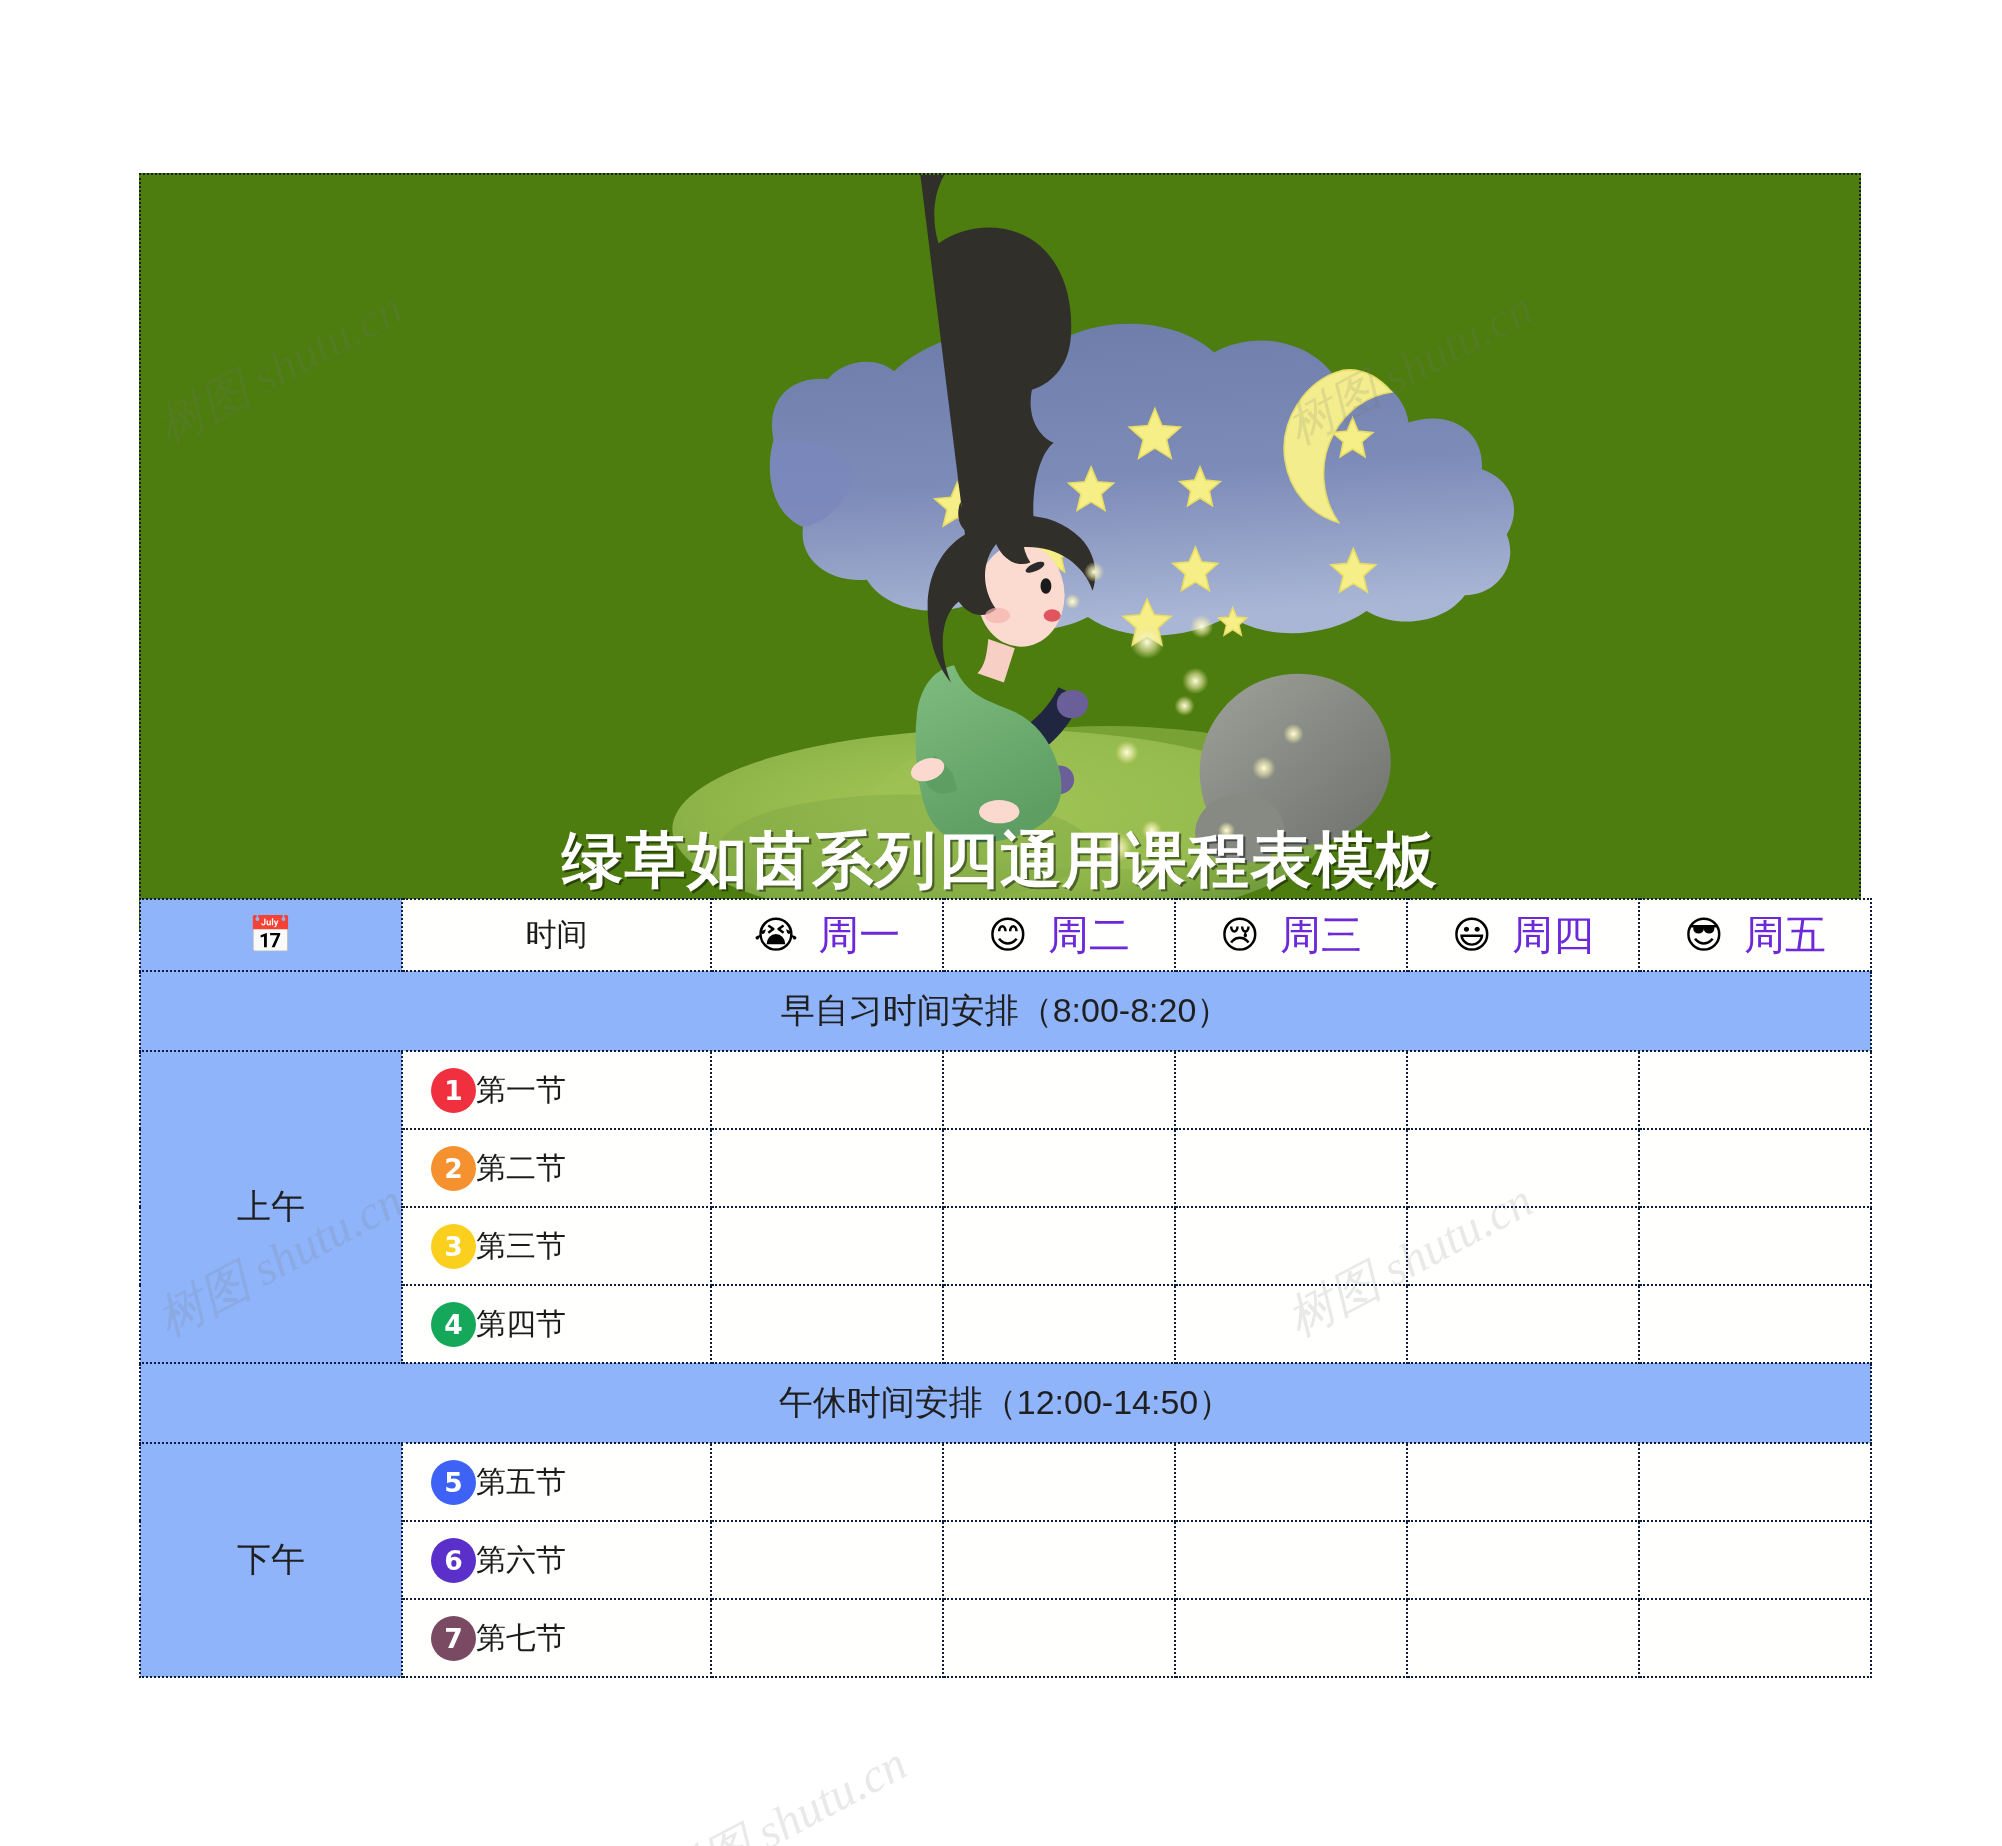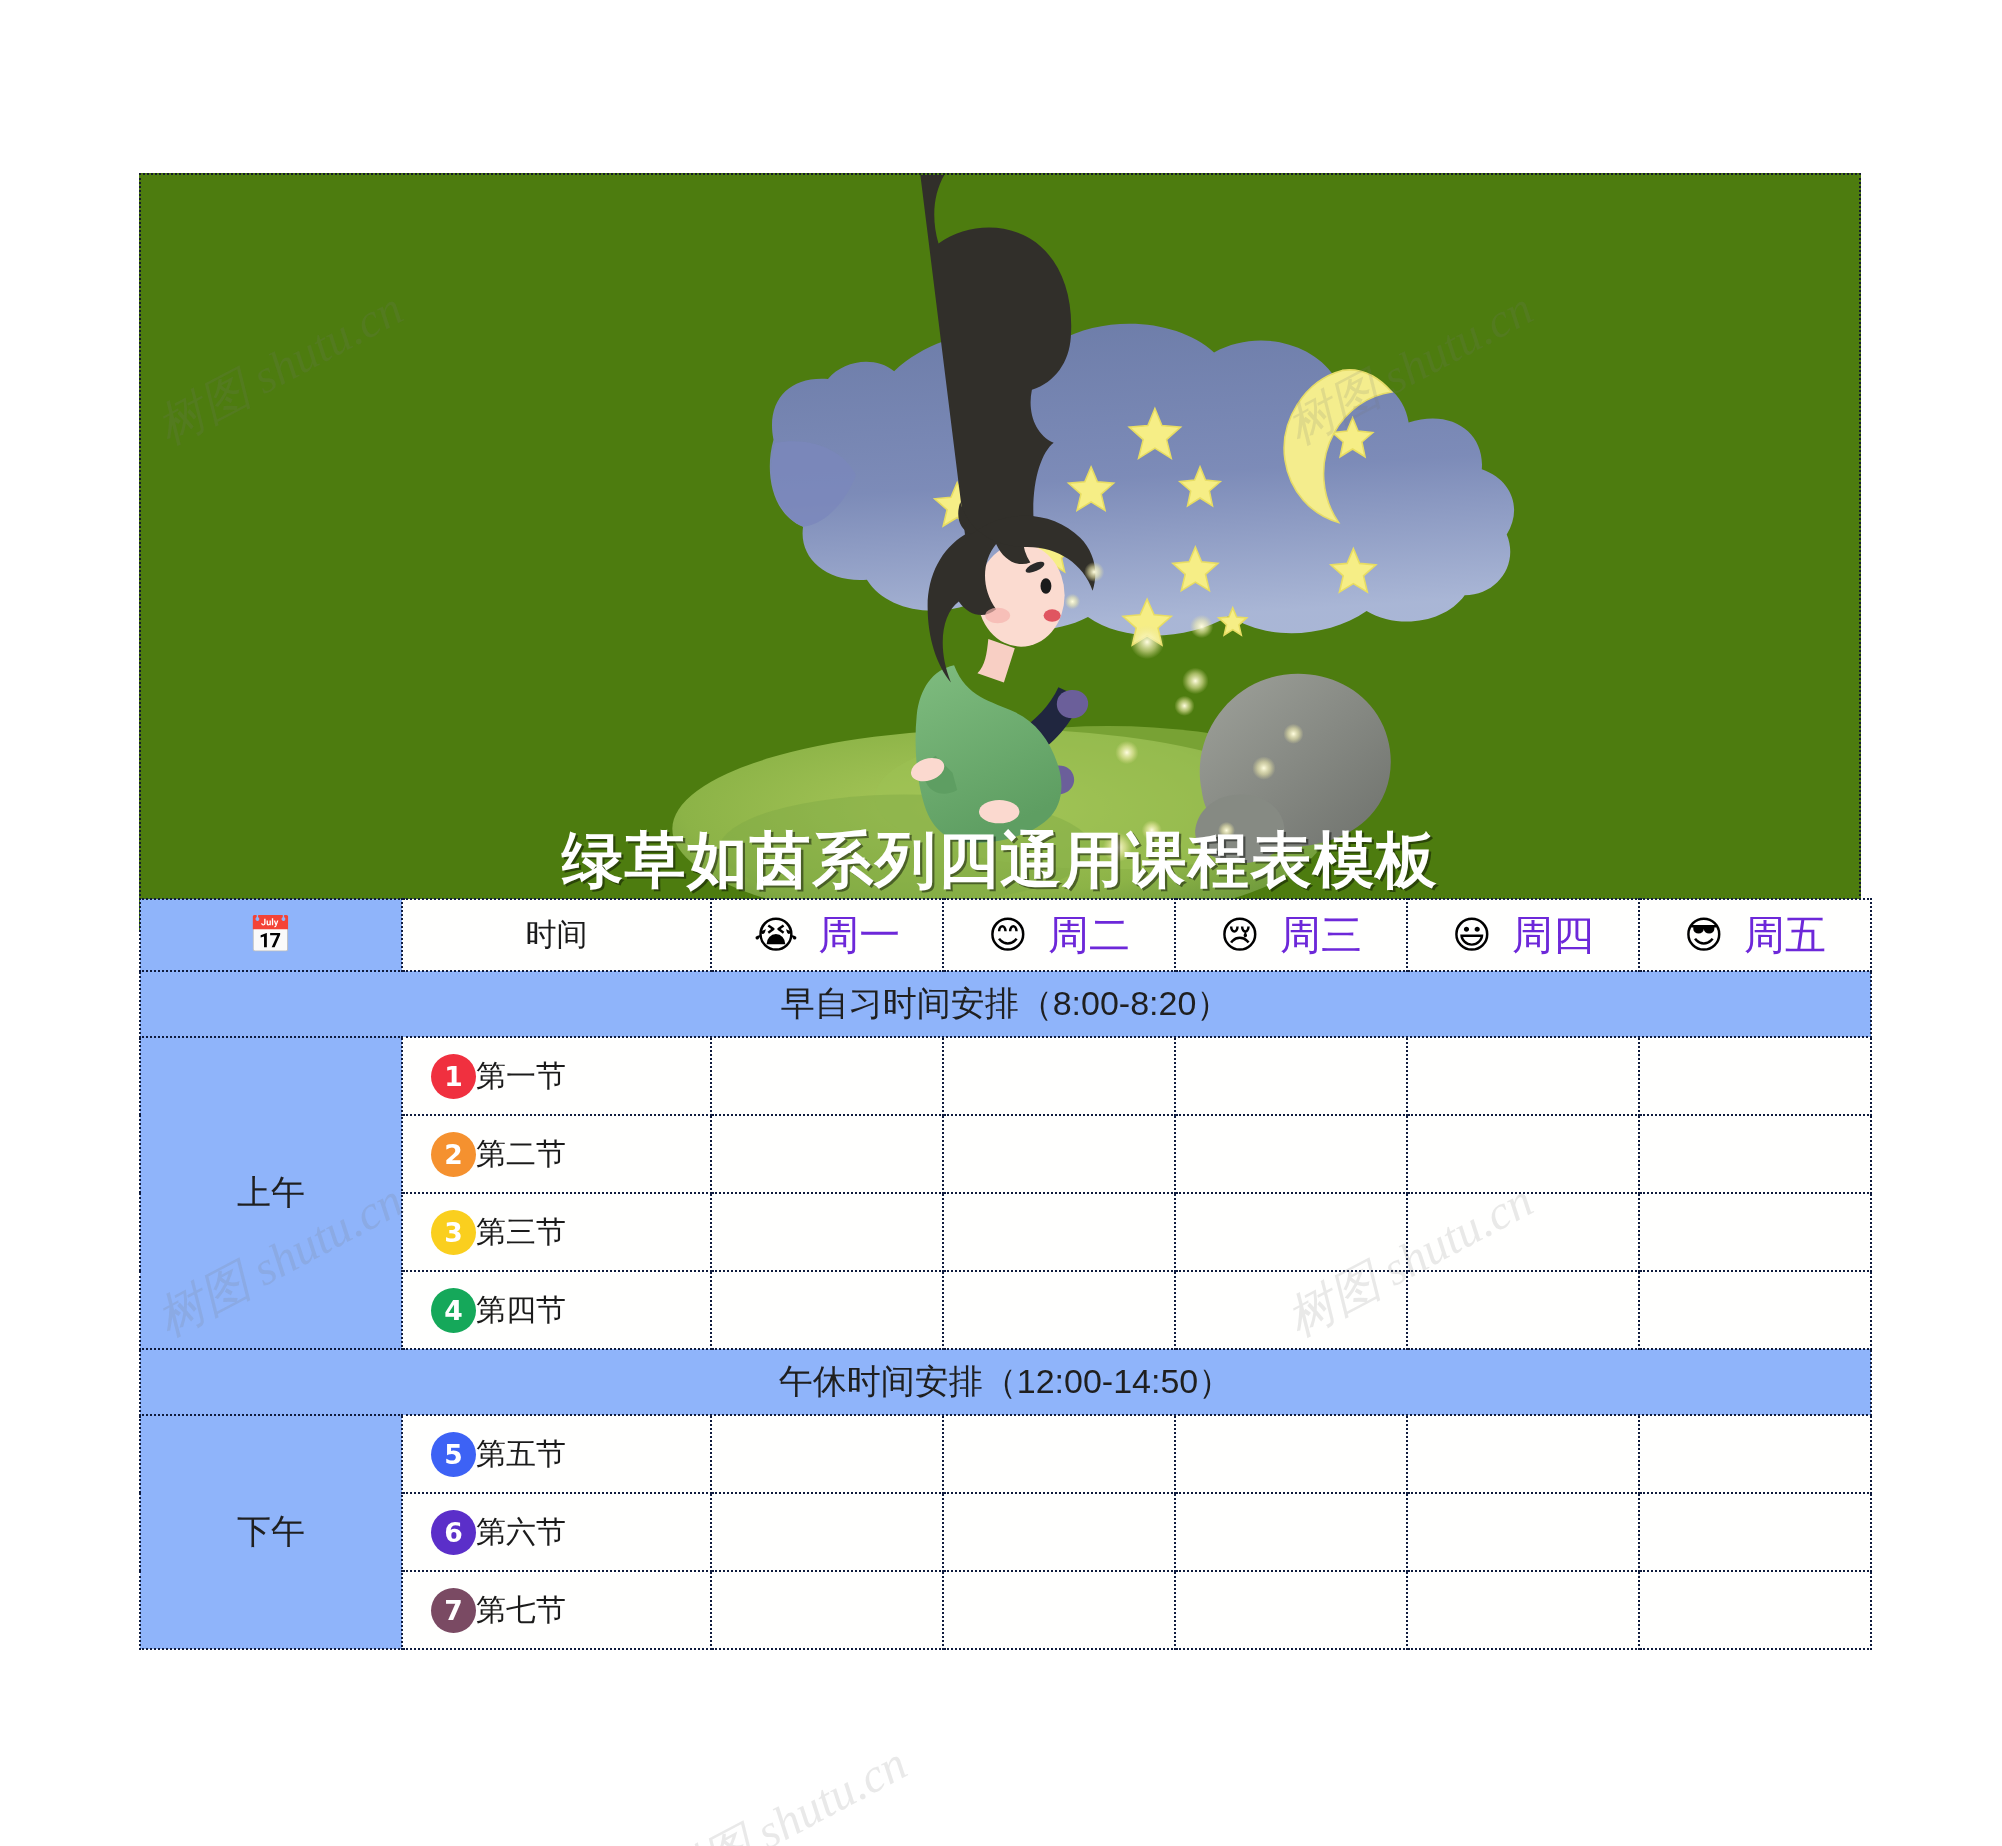--- a/index.html
+++ b/index.html
@@ -75,21 +75,21 @@
     text-align:center;font-size:31px;color:#1b1b1b;
   }
   .hdr-day{
     display:flex;align-items:center;justify-content:center;gap:20.3px;
     height:70px;
   }
   .hdr-day .emo{font-size:38px;line-height:1;}
   .hdr-day .lbl{font-size:41px;color:#6d28d9;}
 
   .band td{
-    height:66px;
+    height:80px;
     text-align:center;
     font-size:34px;
     color:#1f1f1f;
     font-weight:500;
   }
 
   .ampm{
     text-align:center;
     font-size:34px;
     color:#1f1f1f;

